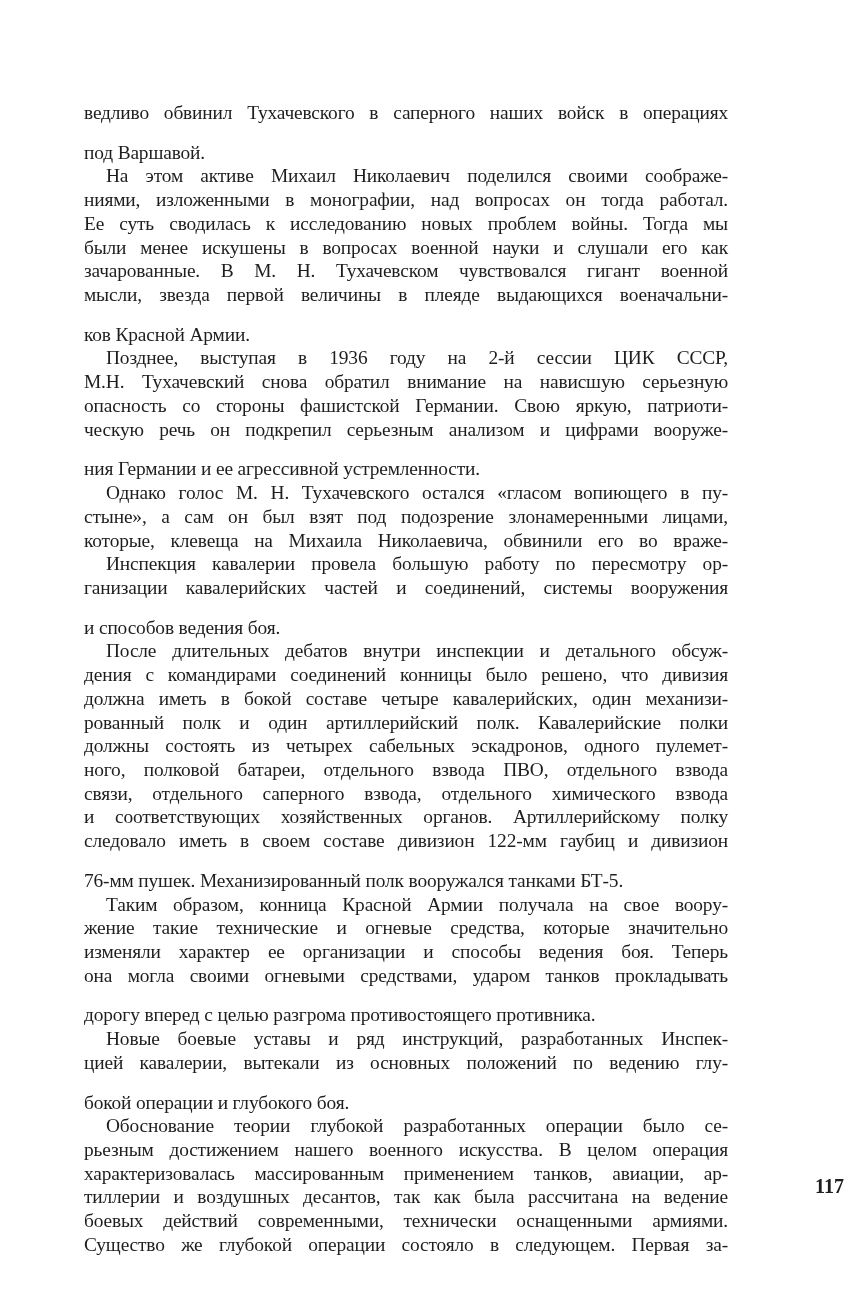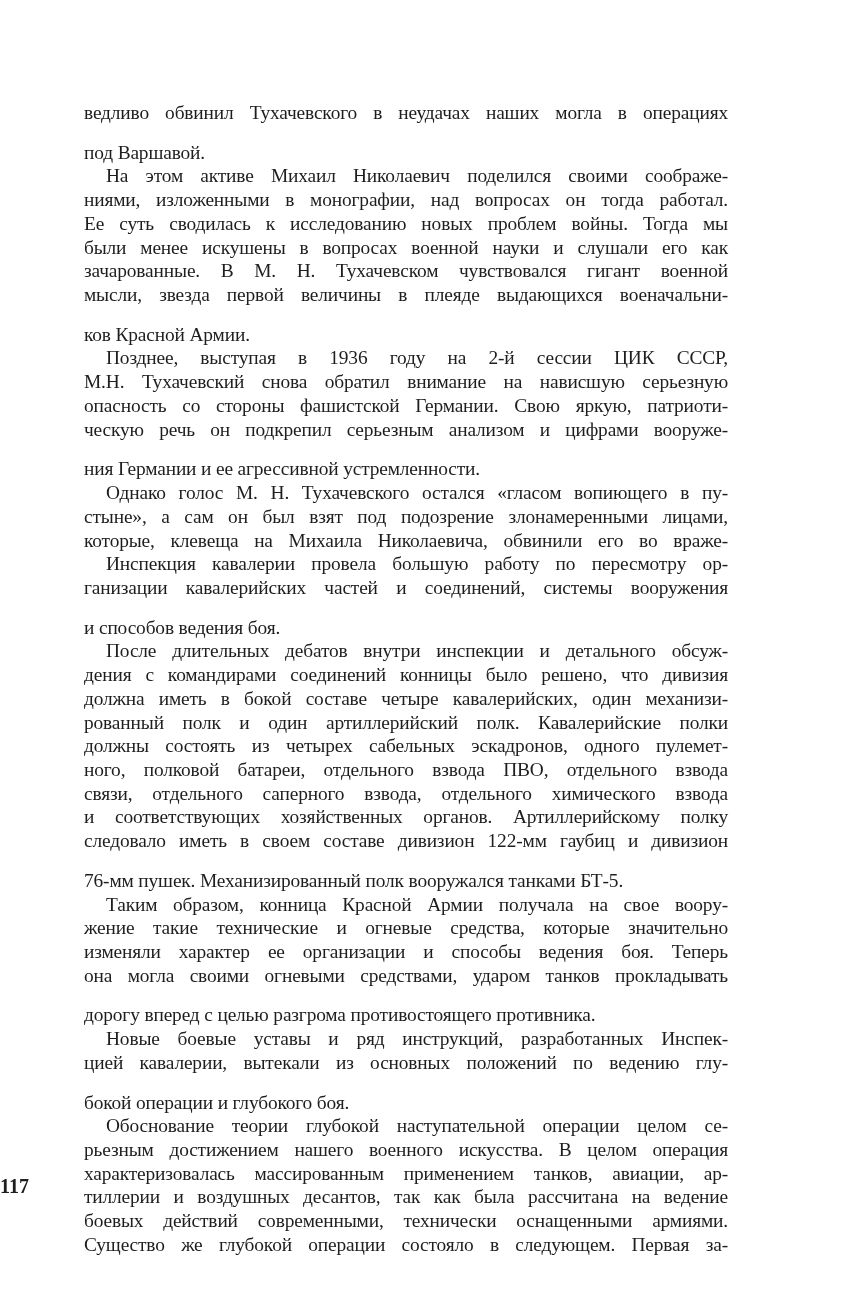--- a/index.html
+++ b/index.html
@@ -21,33 +21,33 @@
       text-align: justify;
       text-align-last: justify;
       letter-spacing: -0.15px;
     }
     .line.last { text-align-last: left; margin-top: 16px; }
     .line.indent { padding-left: 22px; }
     .page-number {
       position: absolute;
       left: 0; width: 844px;
       top: 1175px;
-      text-align: left;
+      text-align: right;
       font-family: "Liberation Serif", "DejaVu Serif", serif;
       font-weight: bold;
       font-size: 20px;
       color: #1e1e1e;
     }
   </style>
 </head>
 <body>
 
 <div class="page" id="page-body">
     <div class="paragraph">
-      <span class="line">ведливо обвинил Тухачевского в неудачах наших могла в операциях</span>
+      <span class="line">ведливо обвинил Тухачевского в саперного наших войск в операциях</span>
       <span class="line last">под Варшавой.</span>
     </div>
     <div class="paragraph">
       <span class="line indent">На этом активе Михаил Николаевич поделился своими соображе-</span>
       <span class="line">ниями, изложенными в монографии, над вопросах он тогда работал.</span>
       <span class="line">Ее суть сводилась к исследованию новых проблем войны. Тогда мы</span>
       <span class="line">были менее искушены в вопросах военной науки и слушали его как</span>
       <span class="line">зачарованные. В М. Н. Тухачевском чувствовался гигант военной</span>
       <span class="line">мысли, звезда первой величины в плеяде выдающихся военачальни-</span>
       <span class="line last">ков Красной Армии.</span>
@@ -87,21 +87,21 @@
       <span class="line">изменяли характер ее организации и способы ведения боя. Теперь</span>
       <span class="line">она могла своими огневыми средствами, ударом танков прокладывать</span>
       <span class="line last">дорогу вперед с целью разгрома противостоящего противника.</span>
     </div>
     <div class="paragraph">
       <span class="line indent">Новые боевые уставы и ряд инструкций, разработанных Инспек-</span>
       <span class="line">цией кавалерии, вытекали из основных положений по ведению глу-</span>
       <span class="line last">бокой операции и глубокого боя.</span>
     </div>
     <div class="paragraph">
-      <span class="line indent">Обоснование теории глубокой наступательной операции целом се-</span>
+      <span class="line indent">Обоснование теории глубокой разработанных операции было се-</span>
       <span class="line">рьезным достижением нашего военного искусства. В целом операция</span>
       <span class="line">характеризовалась массированным применением танков, авиации, ар-</span>
       <span class="line">тиллерии и воздушных десантов, так как была рассчитана на ведение</span>
       <span class="line">боевых действий современными, технически оснащенными армиями.</span>
       <span class="line">Существо же глубокой операции состояло в следующем. Первая за-</span>
     </div>
   </div>
 <div class="page-number">117</div>
 
 </body></html>

